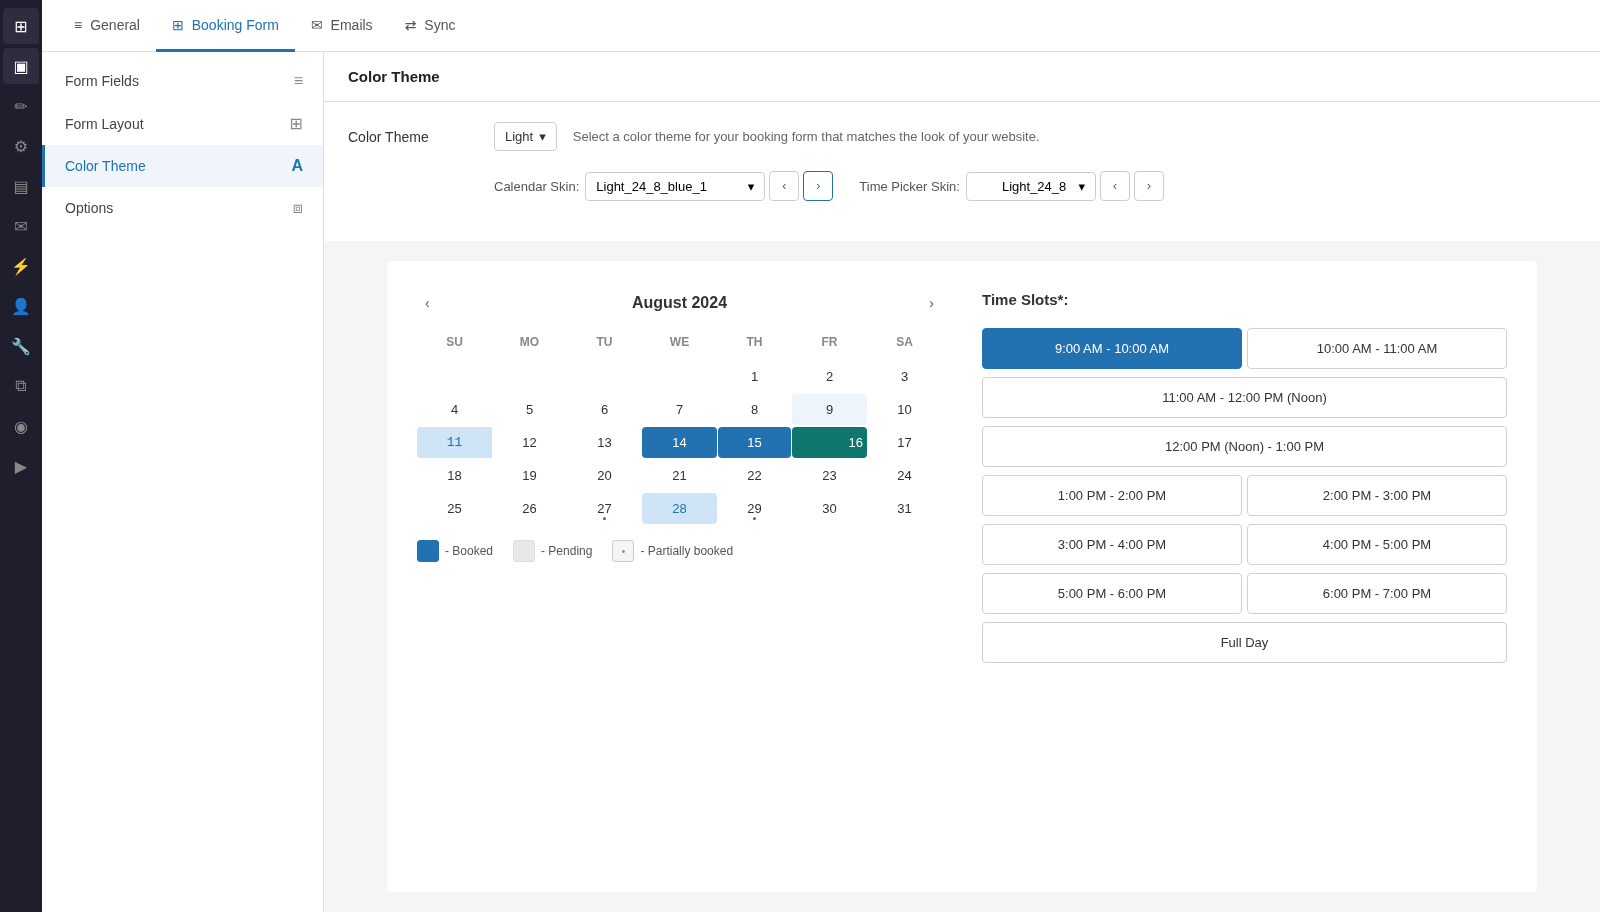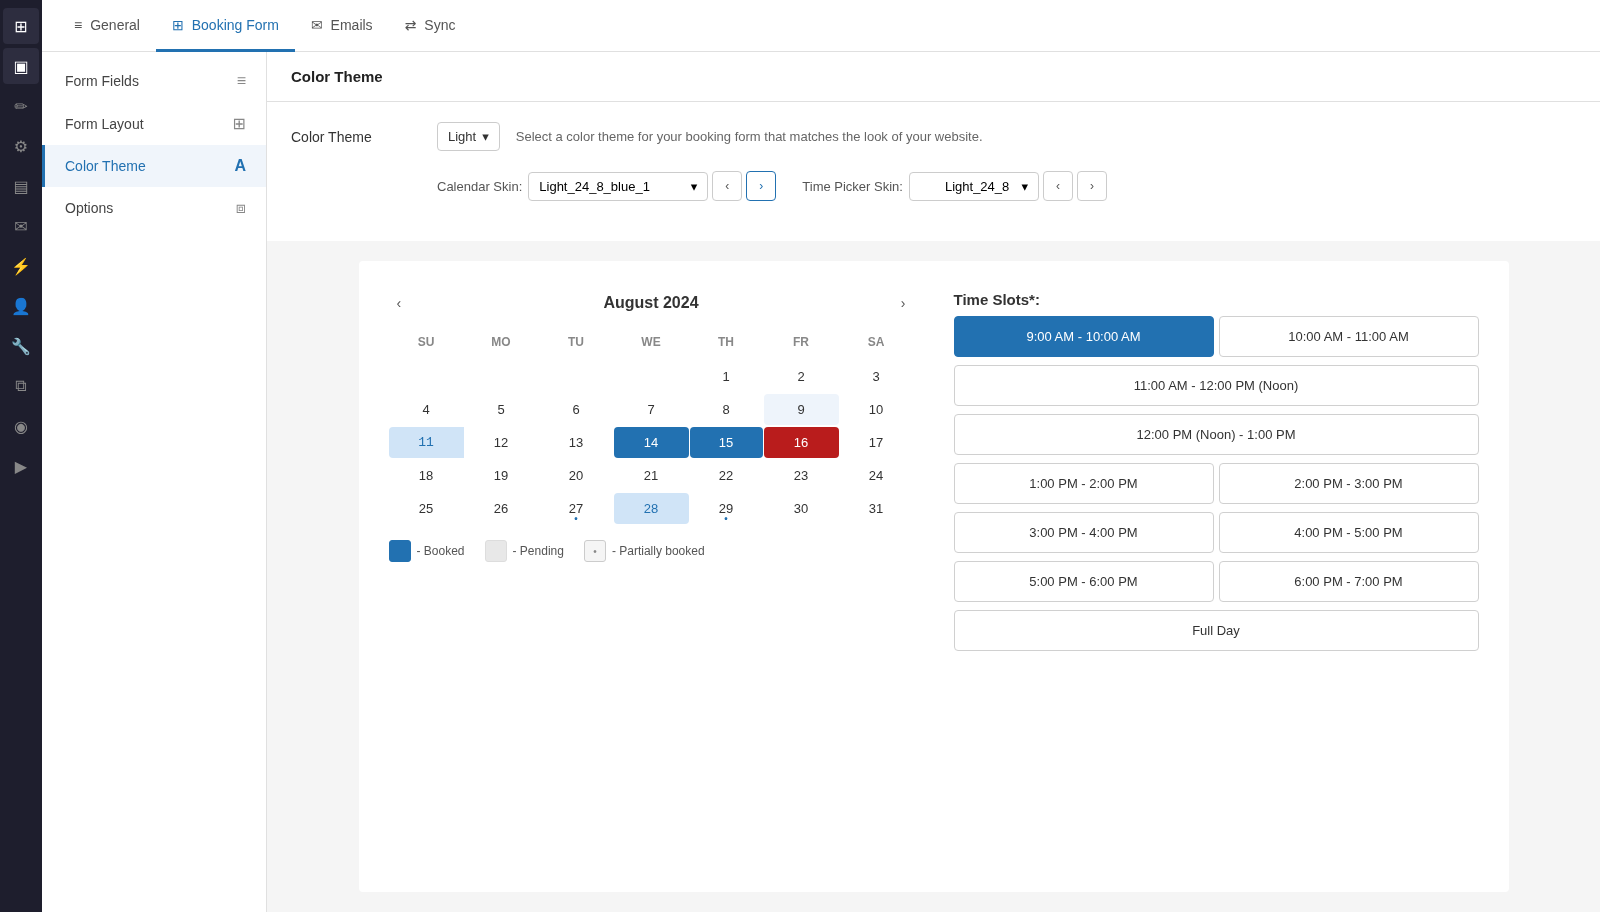--- a/index.html
+++ b/index.html
@@ -70,21 +70,21 @@
 
     
     .content-area {
       display: flex;
       flex: 1;
       overflow: hidden;
     }
 
     
     .settings-sidebar {
-      width: 225px;
+      width: 282px;
       border-right: 1px solid #e0e0e0;
       background: #fff;
       padding: 8px 0;
       flex-shrink: 0;
     }
     .sidebar-item {
       display: flex;
       align-items: center;
       justify-content: space-between;
       padding: 12px 20px;
@@ -367,21 +367,21 @@
     .legend-box.pending { background: #e8e8e8; }
 
     
     .timeslots-section {
       flex: 1;
     }
     .timeslots-title {
       font-size: 15px;
       font-weight: 600;
       color: #333;
-      margin-bottom: 8px;
+      margin-bottom: 20px;
     }
     .timeslots-grid {
       display: flex;
       flex-direction: column;
       gap: 8px;
     }
     .timeslot-row {
       display: grid;
       grid-template-columns: 1fr 1fr;
       gap: 5px;
@@ -552,21 +552,21 @@
                     <div class="cal-date highlighted" style="background:#eef4fb;color:#333;">9</div>
                     <div class="cal-date">10</div>
                   </div>
 
                   <div class="cal-week">
                     <div class="cal-date highlighted" style="background:#d0e4f7;color:#2271b1;border-radius:4px 0 0 4px;font-family:Liberation Mono, monospace;">11</div>
                     <div class="cal-date">12</div>
                     <div class="cal-date">13</div>
                     <div class="cal-date range-start" style="background:#2271b1;color:#fff;border-radius:4px;">14</div>
                     <div class="cal-date range" style="background:#2271b1;color:#fff;border-radius:4px;margin:0 1px;">15</div>
-                    <div class="cal-date range-end" style="background:#b91c1c;color:#fff;border-radius:4px;">16</div>
+                    <div class="cal-date range-end" style="background:#0f766e;color:#fff;border-radius:4px;text-align:right;">16</div>
                     <div class="cal-date">17</div>
                   </div>
 
                   <div class="cal-week">
                     <div class="cal-date">18</div>
                     <div class="cal-date">19</div>
                     <div class="cal-date">20</div>
                     <div class="cal-date">21</div>
                     <div class="cal-date">22</div>
                     <div class="cal-date">23</div>

